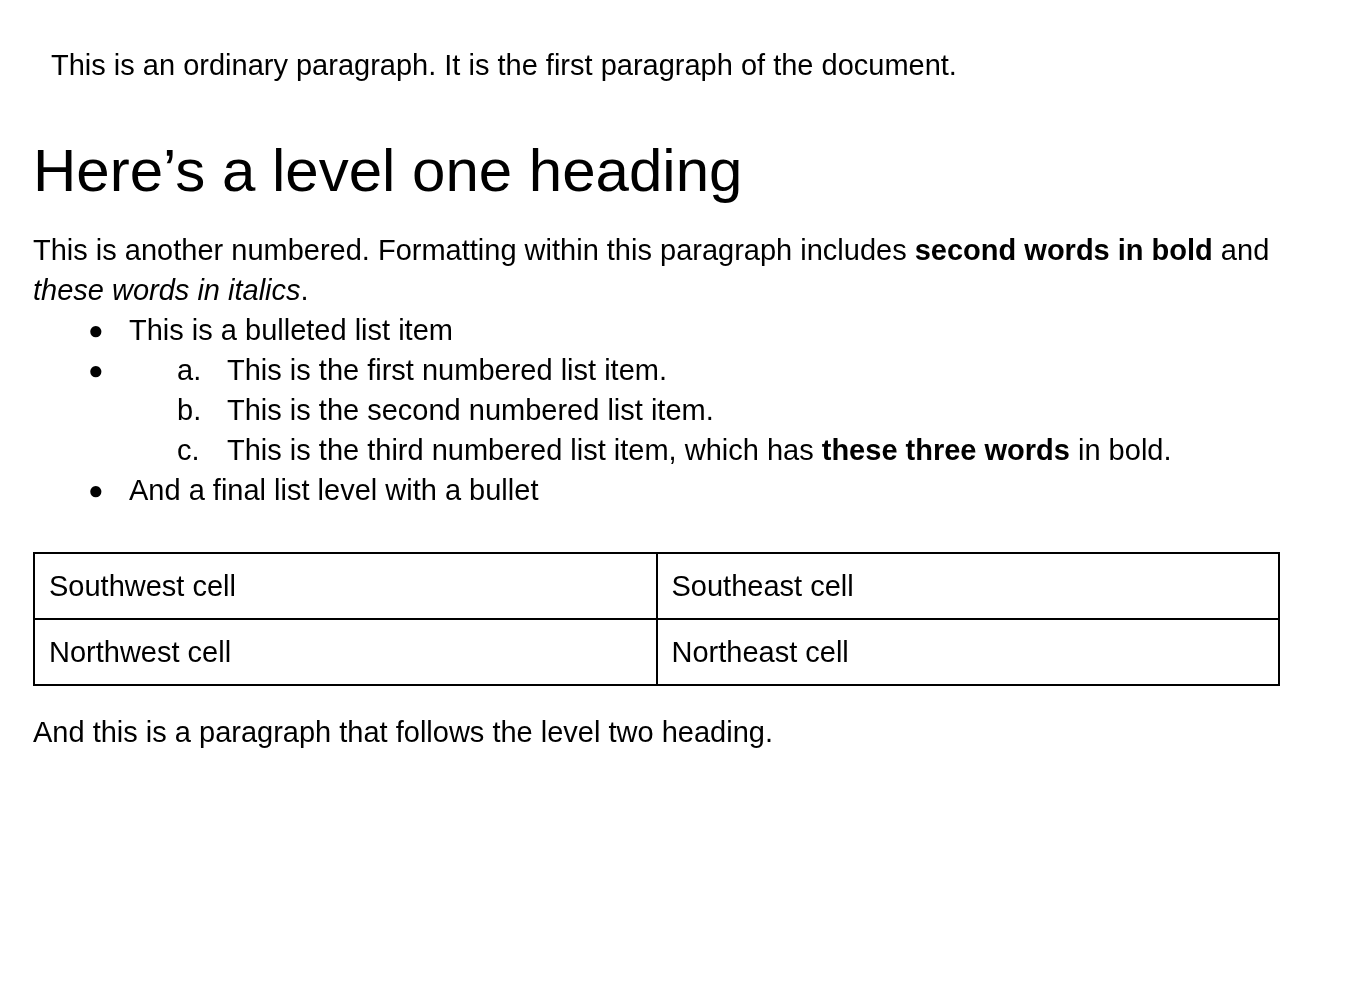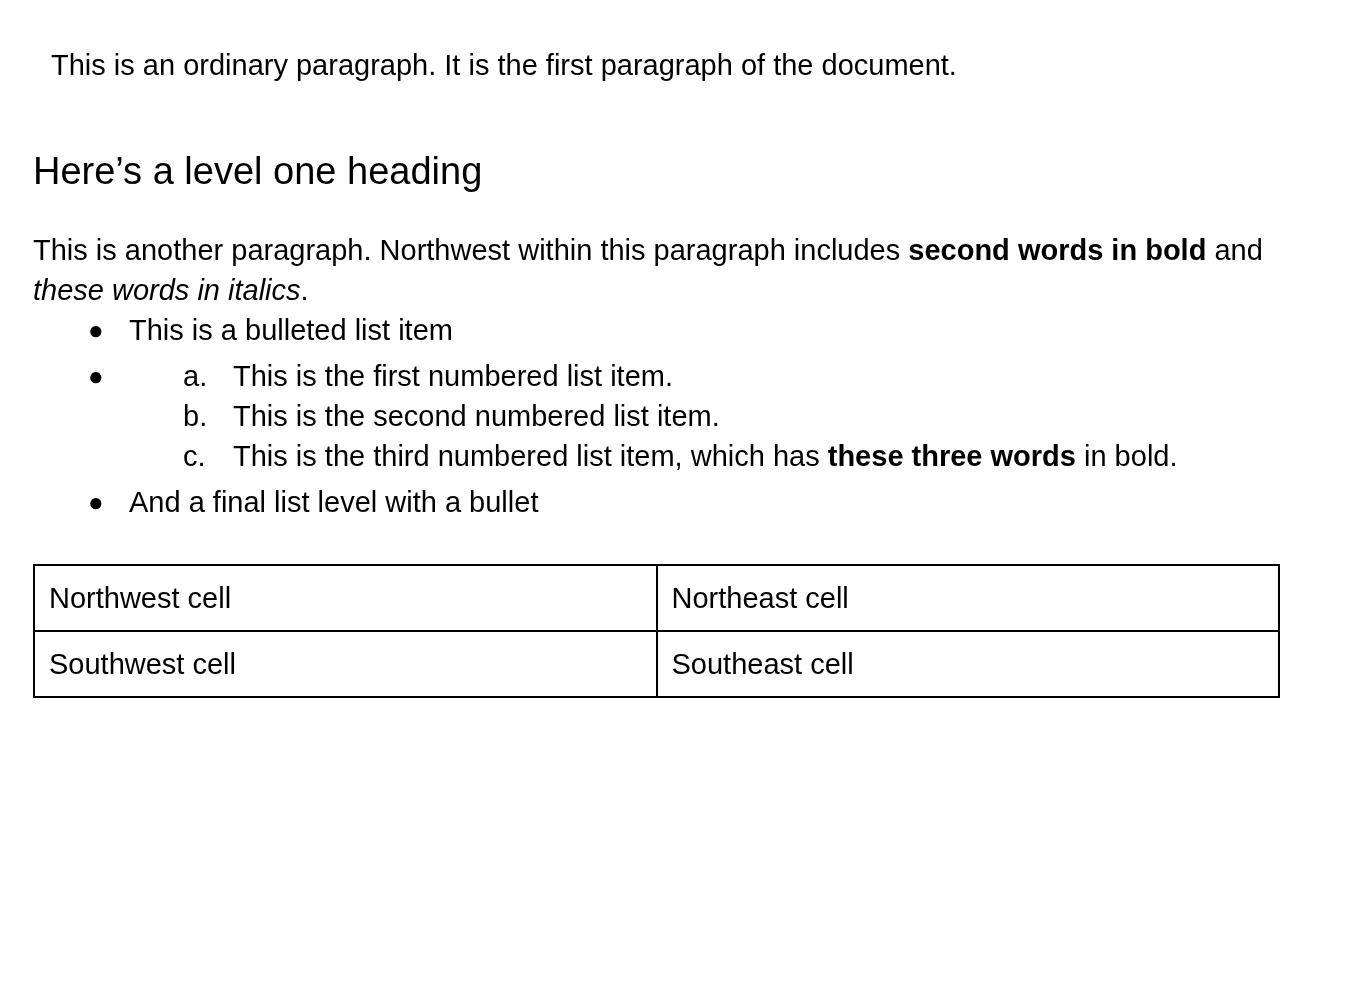--- a/index.html
+++ b/index.html
@@ -16,21 +16,21 @@
   }
   .doc {
     width: 1260px;
     font-size: 29px;
     line-height: 40px;
   }
   p { font-size: 29px; line-height: 40px; }
   .intro-p   { margin: 18px; }
   h1 {
     margin: 56px 0 0 0;
-    font-size: 38px;
+    font-size: 60px;
     line-height: 60px;
     font-weight: 400;
   }
   .formatted-p { margin: 29px 0 0 0; }
   .seg-bold   { font-weight: 700; }
   .seg-italic { font-style: italic; }
 
   ul.doc-ul {
     margin: 0;
     padding-left: 96px;
@@ -43,21 +43,21 @@
   }
   ul.doc-ul > li::before {
     content: var(--bullet-glyph, "\25CF");
     position: absolute;
     left: -41px;
     top: 0;
     font-size: 26px;
     line-height: 40px;
   }
   ol.doc-ol {
-    margin: 6px;
+    margin: 0;
     padding-left: 98px;
     list-style: none;
     counter-reset: abc;
   }
   ol.doc-ol > li {
     position: relative;
     counter-increment: abc;
     font-size: 29px;
     line-height: 40px;
   }
@@ -91,21 +91,21 @@
 </style>
 </head>
 <body>
 
 <main class="doc">
 
   <p class="intro-p">This is an ordinary paragraph. It is the first paragraph of the document.</p>
 
   <h1>Here’s a level one heading</h1>
 
-  <p class="formatted-p"><span class="seg-normal">This is another paragraph. Northwest within this paragraph includes </span><span class="seg-bold">second words in bold</span><span class="seg-normal"> and </span><span class="seg-italic">these words in italics</span><span class="seg-normal">.</span></p>
+  <p class="formatted-p"><span class="seg-normal">This is another numbered. Formatting within this paragraph includes </span><span class="seg-bold">second words in bold</span><span class="seg-normal"> and </span><span class="seg-italic">these words in italics</span><span class="seg-normal">.</span></p>
 
   <ul class="doc-ul">
     <li>
       <span>This is a bulleted list item</span>
     </li>
     <li>
       <ol class="doc-ol">
         <li>
           <span>This is the first numbered list item.</span>
         </li>
@@ -118,25 +118,26 @@
       </ol>
     </li>
     <li>
       <span>And a final list level with a bullet</span>
     </li>
   </ul>
 
   <table class="doc-table">
     <tbody>
       <tr>
+        <td>Southwest cell</td>
+        <td>Southeast cell</td>
+      </tr>
+      <tr>
         <td>Northwest cell</td>
         <td>Northeast cell</td>
-      </tr>
-      <tr>
-        <td>Southwest cell</td>
-        <td>Southeast cell</td>
       </tr>
     </tbody>
   </table>
 
 
+  <p class="closing-p">And this is a paragraph that follows the level two heading.</p>
 
 </main>
 
 </body></html>

